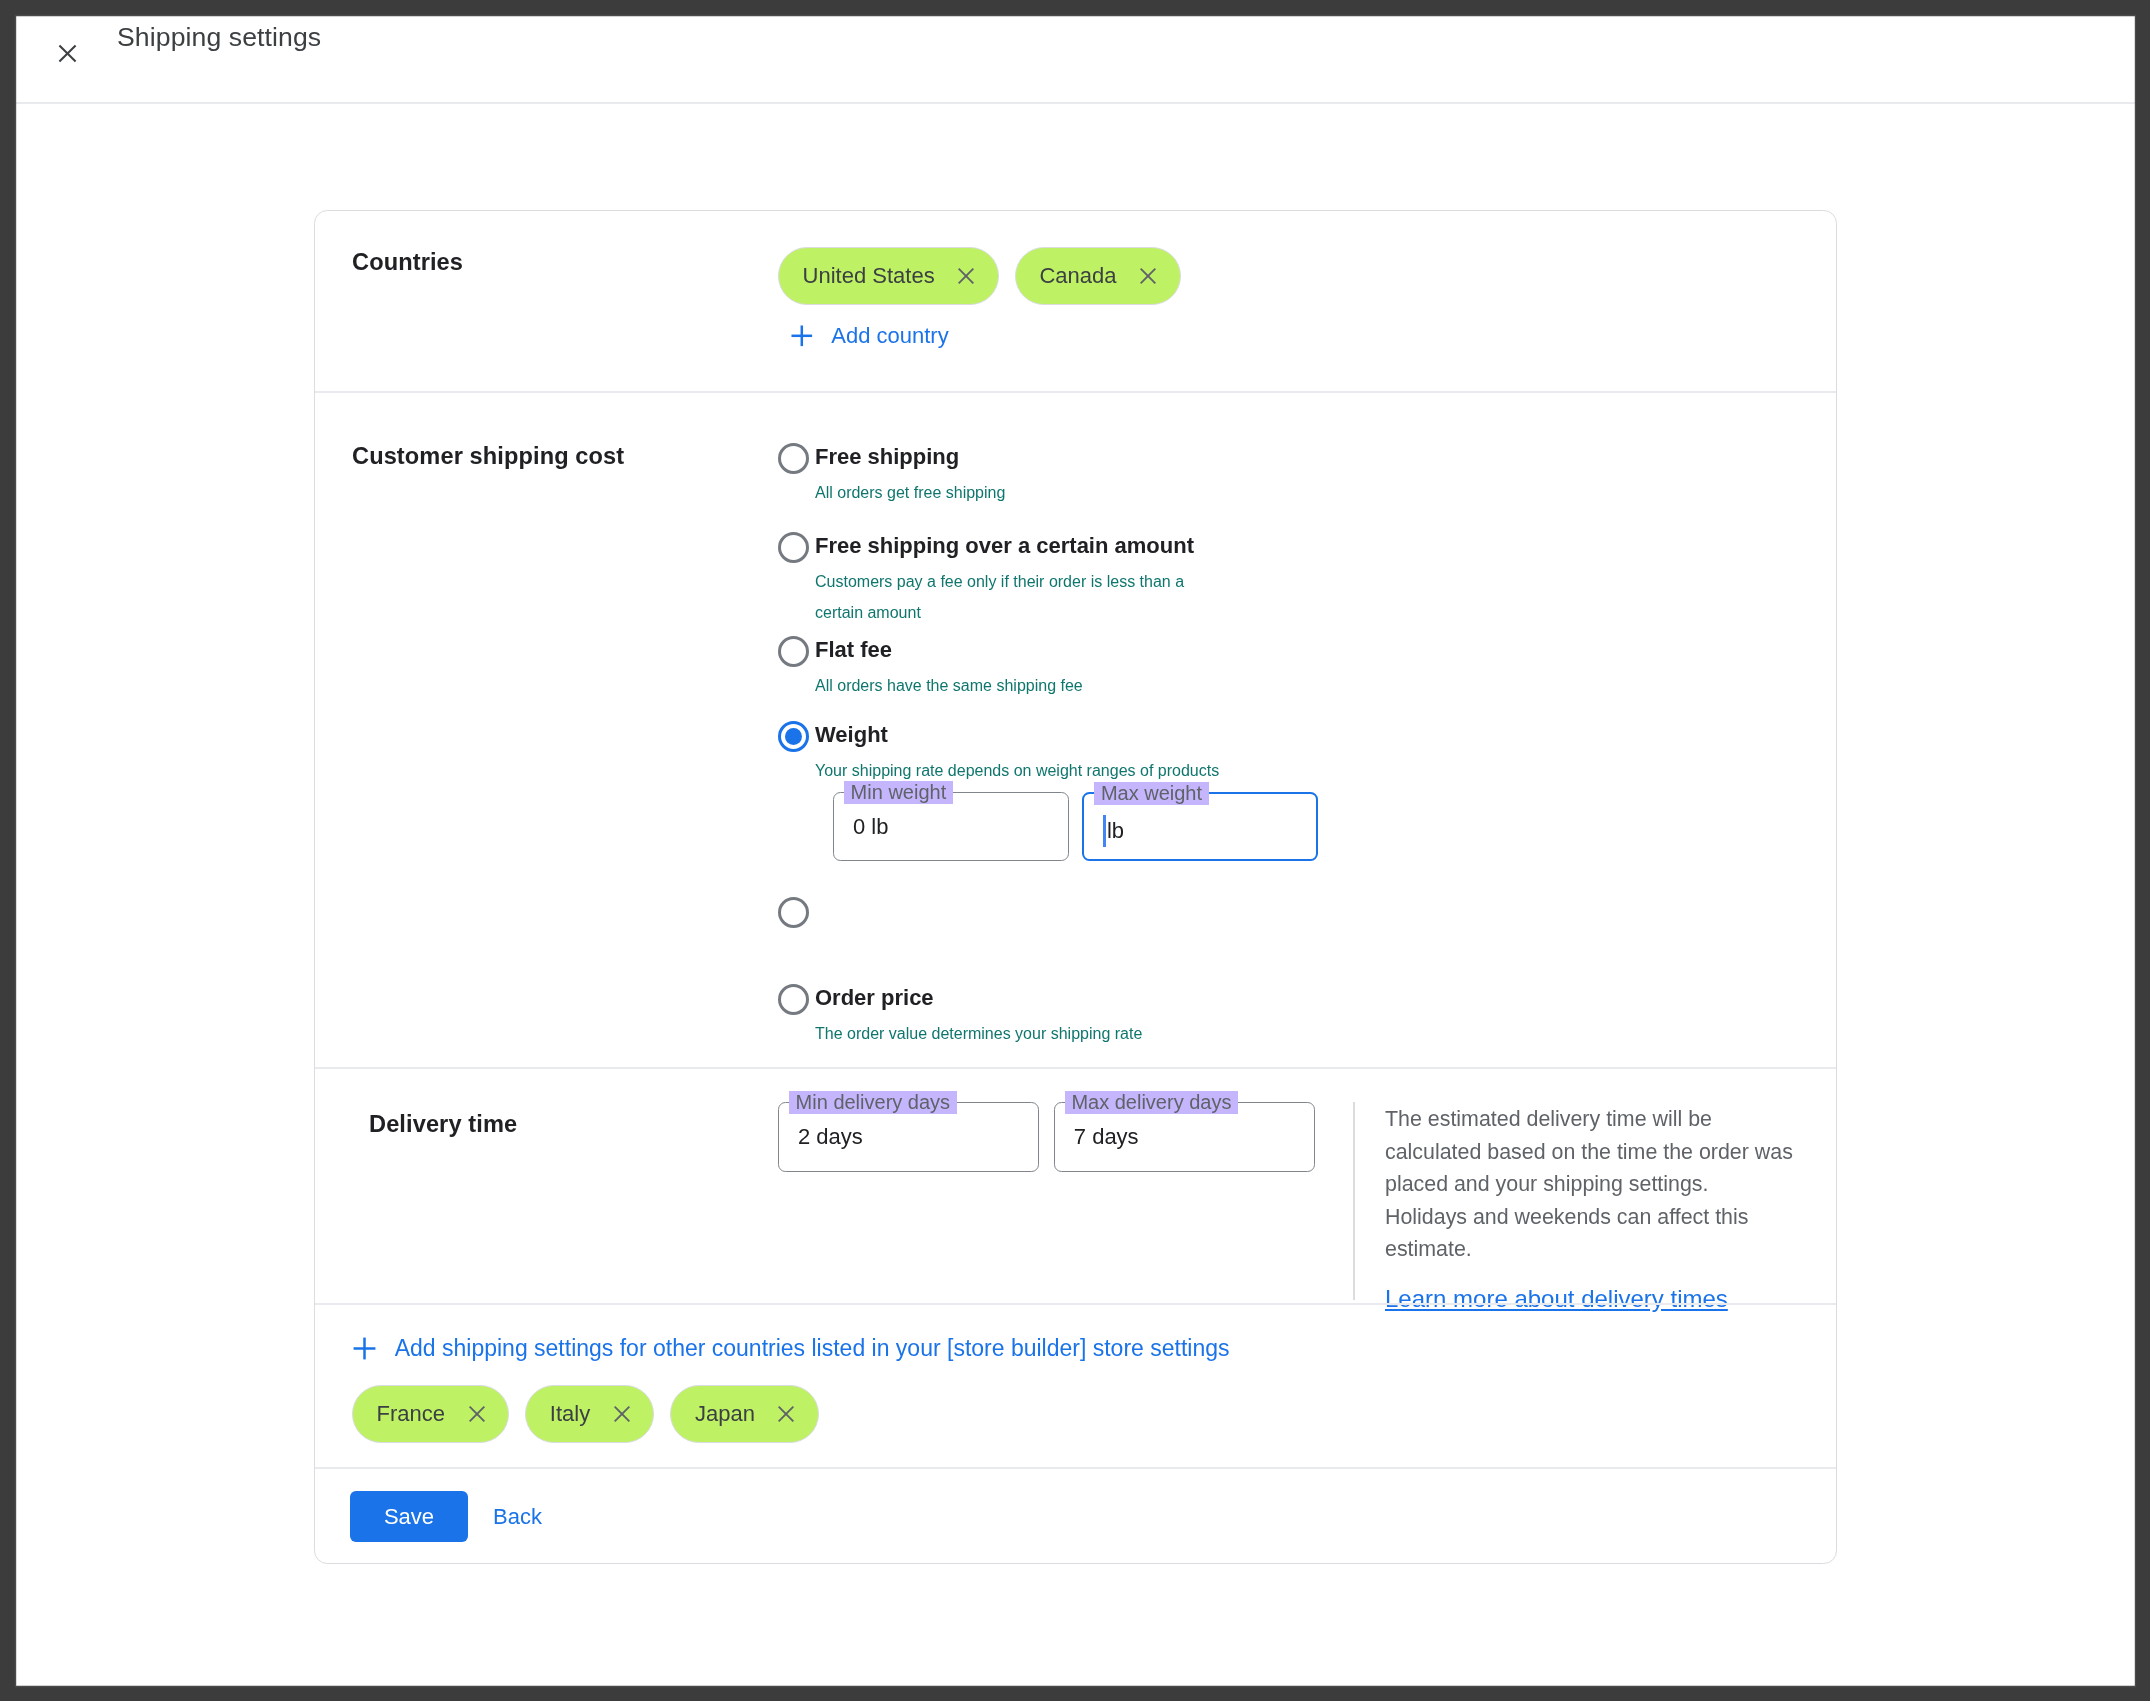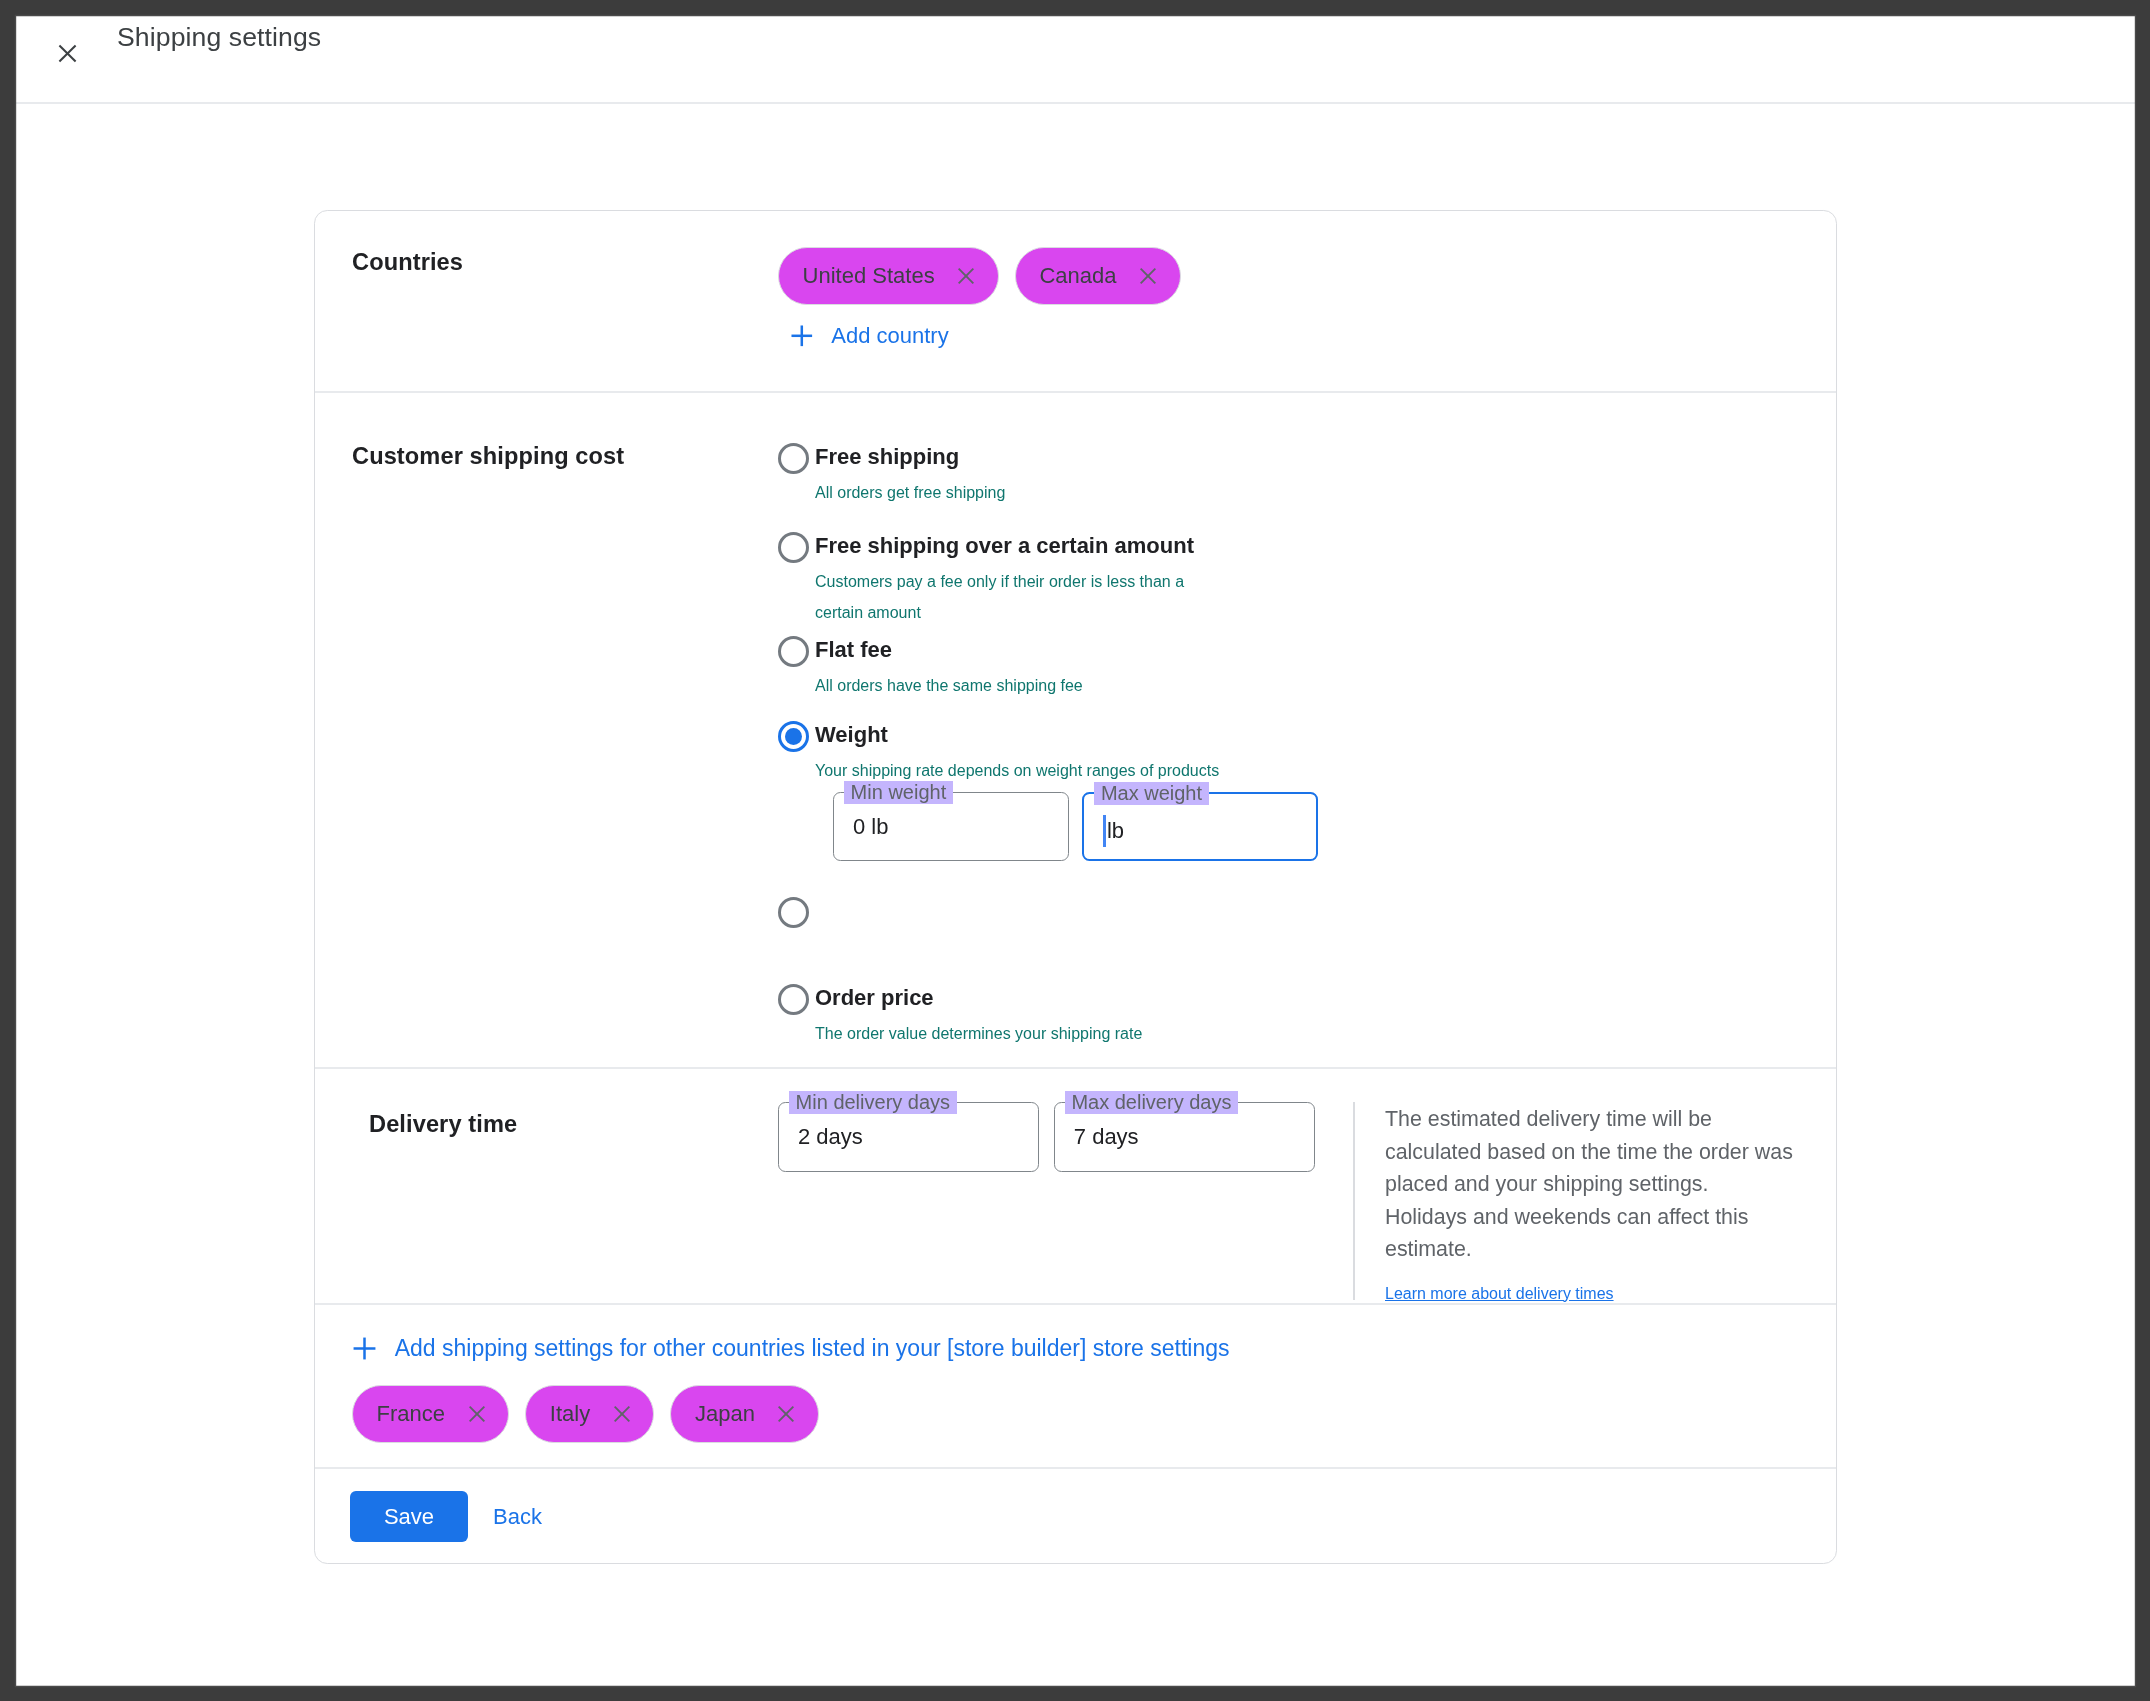--- a/index.html
+++ b/index.html
@@ -13,21 +13,21 @@
   .close-btn{position:absolute;left:53px;top:39px;width:29.5px;height:29.5px;display:flex;align-items:center;justify-content:center;cursor:pointer;}
   .hdr-title{position:absolute;left:117px;top:0;height:74px;display:flex;align-items:center;font-size:26.6px;color:#3c4043;letter-spacing:0.1px;}
 
   
   .card{position:absolute;left:314px;top:210px;width:1523px;height:1354px;border:1.5px solid #dadce0;border-radius:13.3px;background:#fff;box-sizing:border-box;}
   .card-divider{position:absolute;left:0;width:100%;height:1.5px;background:#e8eaed;}
   .sec-label{position:absolute;left:37px;font-size:23.6px;font-weight:700;color:#202124;letter-spacing:0.1px;}
 
   
   .chip-row{position:absolute;display:flex;gap:16.2px;}
-  .chip{display:inline-flex;align-items:center;height:58px;border:1.5px solid #dadce0;border-radius:29.5px;padding:0 19px 0 23.6px;background:#d946ef;box-sizing:border-box;}
+  .chip{display:inline-flex;align-items:center;height:58px;border:1.5px solid #dadce0;border-radius:29.5px;padding:0 19px 0 23.6px;background:#bef264;box-sizing:border-box;}
   .chip-label{font-size:22px;color:#3c4043;margin-right:19px;}
   .chip-x{display:flex;align-items:center;justify-content:center;width:25px;height:25px;cursor:pointer;}
 
   
   .add-link{position:absolute;display:flex;align-items:center;gap:17.7px;cursor:pointer;}
   .add-link .lbl{color:#1a73e8;font-weight:500;}
 
   
   .option{position:absolute;left:463px;display:flex;align-items:flex-start;}
   .radio{flex:0 0 auto;width:31px;height:31px;border:3px solid #747a80;border-radius:50%;box-sizing:border-box;position:relative;background:#fff;cursor:pointer;}
@@ -47,21 +47,21 @@
   .weight-fields{position:absolute;left:518px;top:581px;display:flex;gap:13.3px;}
   .weight-fields .field{width:236px;height:69px;}
 
   .delivery-fields{position:absolute;left:463px;top:891px;display:flex;gap:14.8px;}
   .delivery-fields .field{width:261px;height:70px;}
 
   
   .v-divider{position:absolute;left:1038px;top:891px;width:1.5px;height:198px;background:#dadce0;}
   .delivery-info{position:absolute;left:1070px;top:892px;width:473px;}
   .delivery-info .info-text{font-size:21.4px;line-height:32.5px;color:#5f6368;white-space:pre-line;}
-  .delivery-info .info-link{display:inline-block;margin-top:19px;font-size:16px;color:#1a73e8;text-decoration:underline;cursor:pointer;}
+  .delivery-info .info-link{display:inline-block;margin-top:19px;font-size:24px;color:#1a73e8;text-decoration:underline;cursor:pointer;}
 
   
   .save-btn{position:absolute;left:35px;top:1280px;width:118px;height:51px;border-radius:5.9px;background:#1a73e8;color:#ffffff;font-size:22px;font-weight:500;display:flex;align-items:center;justify-content:center;cursor:pointer;border:none;}
   .back-link{position:absolute;left:178px;top:1280px;height:51px;display:flex;align-items:center;font-size:22px;font-weight:500;color:#1a73e8;cursor:pointer;}
 </style>
 </head>
 <body>
 
 <div class="page">
 

